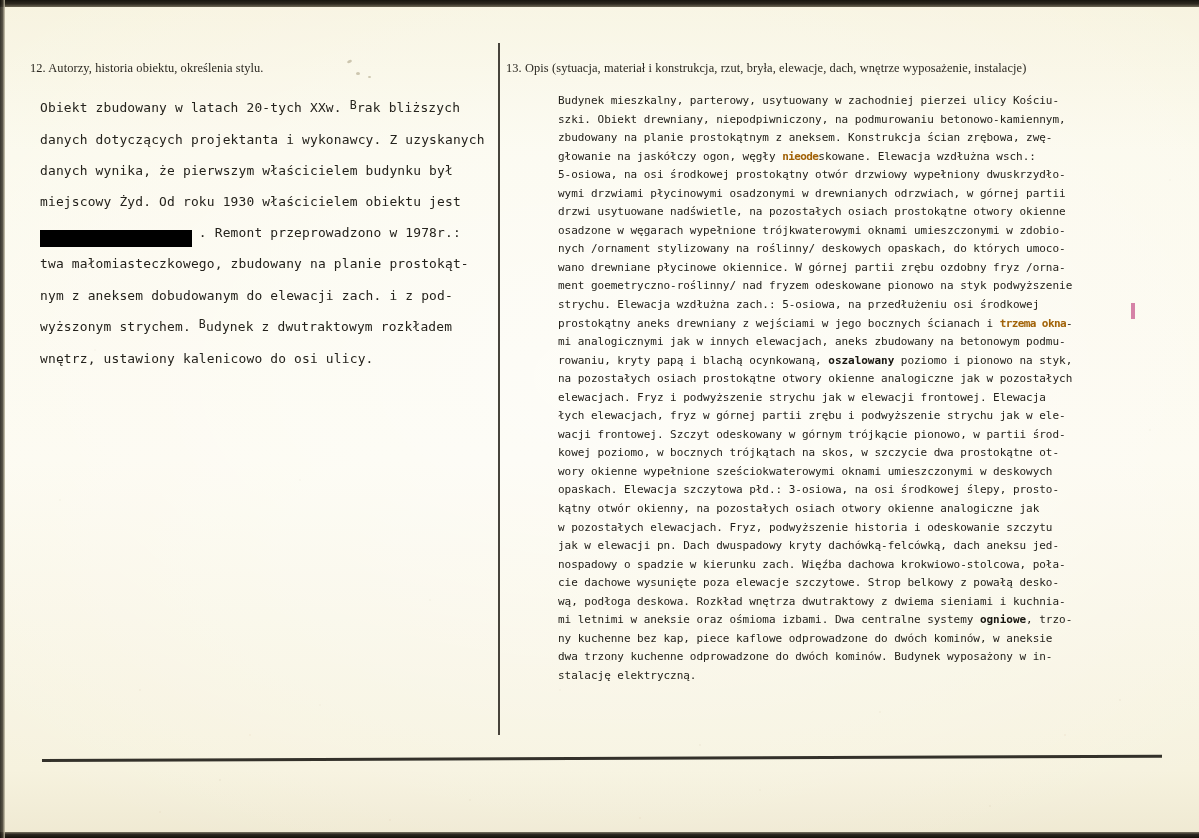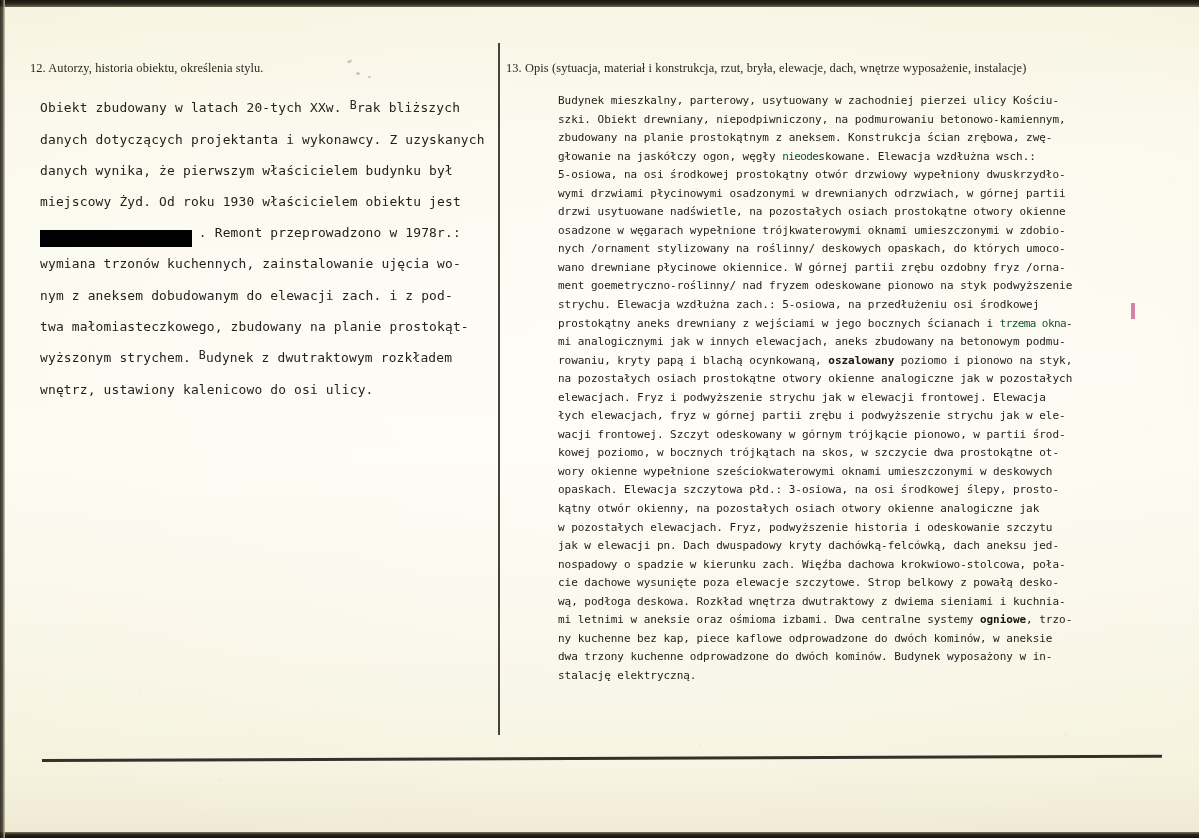--- a/index.html
+++ b/index.html
@@ -129,23 +129,23 @@
   
   .raised {
     position: relative;
     top: -3px;
     font-size: 0.9em;
   }
 
   
   .overtyped {
     position: relative;
-    font-weight: normal;
+    font-weight: bold;
     letter-spacing: -0.6px;
-    color: #14532d;
+    color: #a16207;
   }
   .smudge {
     position: relative;
     font-weight: bold;
     color: #17150f;
   }
 
   
   #redaction-bar {
     position: absolute;
@@ -228,23 +228,22 @@
   <div class="field-header" id="header-left">12. Autorzy, historia obiektu, określenia stylu.</div>
 
   <div class="field-header" id="header-right">13. Opis (sytuacja, materiał i konstrukcja, rzut, bryła, elewacje, dach, wnętrze wyposażenie, instalacje)</div>
 
   <div class="typed-block" id="left-body">
       <div class="tline">Obiekt zbudowany w latach 20-tych XXw. <span class="raised">B</span>rak bliższych</div>
       <div class="tline">danych dotyczących projektanta i wykonawcy. Z uzyskanych</div>
       <div class="tline">danych wynika, że pierwszym właścicielem budynku był</div>
       <div class="tline">miejscowy Żyd. Od roku 1930 właścicielem obiektu jest</div>
       <div class="tline">                    . Remont przeprowadzono w 1978r.:</div>
-      <div class="tline">wymiana trzonów kuchennych, zainstalowanie ujęcia wo-</div>
+      <div class="tline">twa małomiasteczkowego, zbudowany na planie prostokąt-</div>
       <div class="tline">nym z aneksem dobudowanym do elewacji zach. i z pod-</div>
-      <div class="tline">twa małomiasteczkowego, zbudowany na planie prostokąt-</div>
       <div class="tline">wyższonym strychem. <span class="raised">B</span>udynek z dwutraktowym rozkładem</div>
       <div class="tline">wnętrz, ustawiony kalenicowo do osi ulicy.</div>
     </div>
 
   <div id="redaction-bar"></div>
 
   <div class="typed-block" id="right-body">
       <div class="tline">Budynek mieszkalny, parterowy, usytuowany w zachodniej pierzei ulicy Kościu-</div>
       <div class="tline">szki. Obiekt drewniany, niepodpiwniczony, na podmurowaniu betonowo-kamiennym,</div>
       <div class="tline">zbudowany na planie prostokątnym z aneksem. Konstrukcja ścian zrębowa, zwę-</div>

